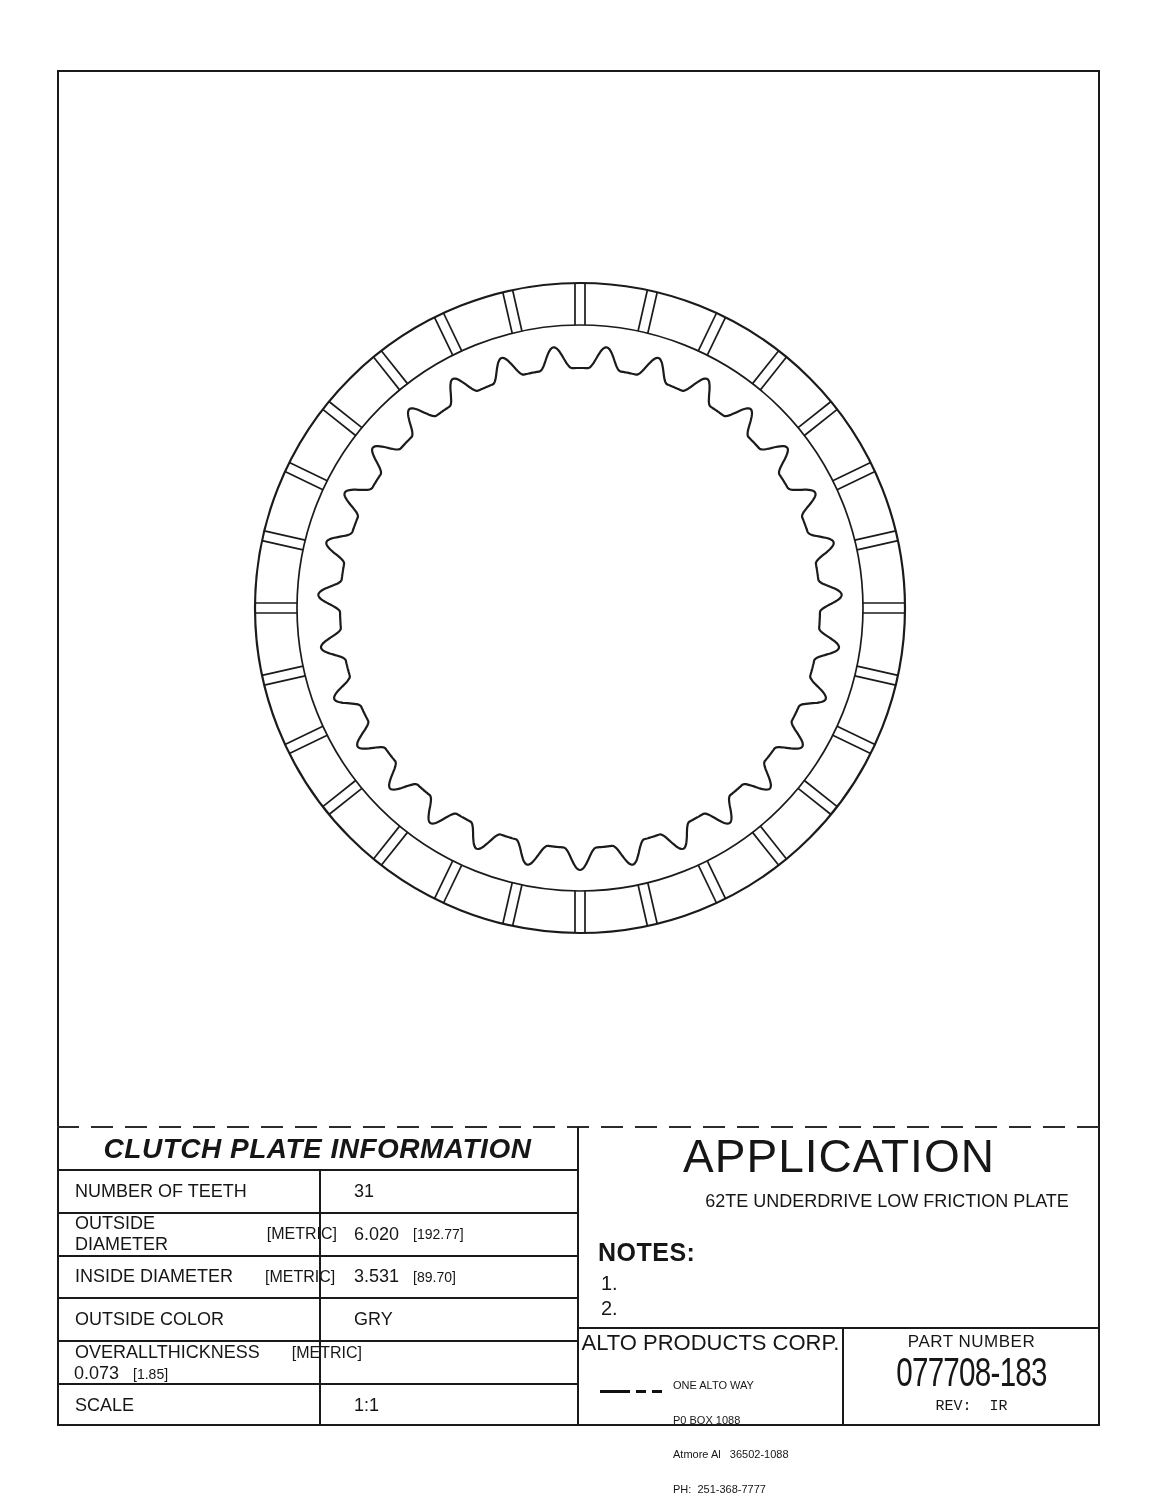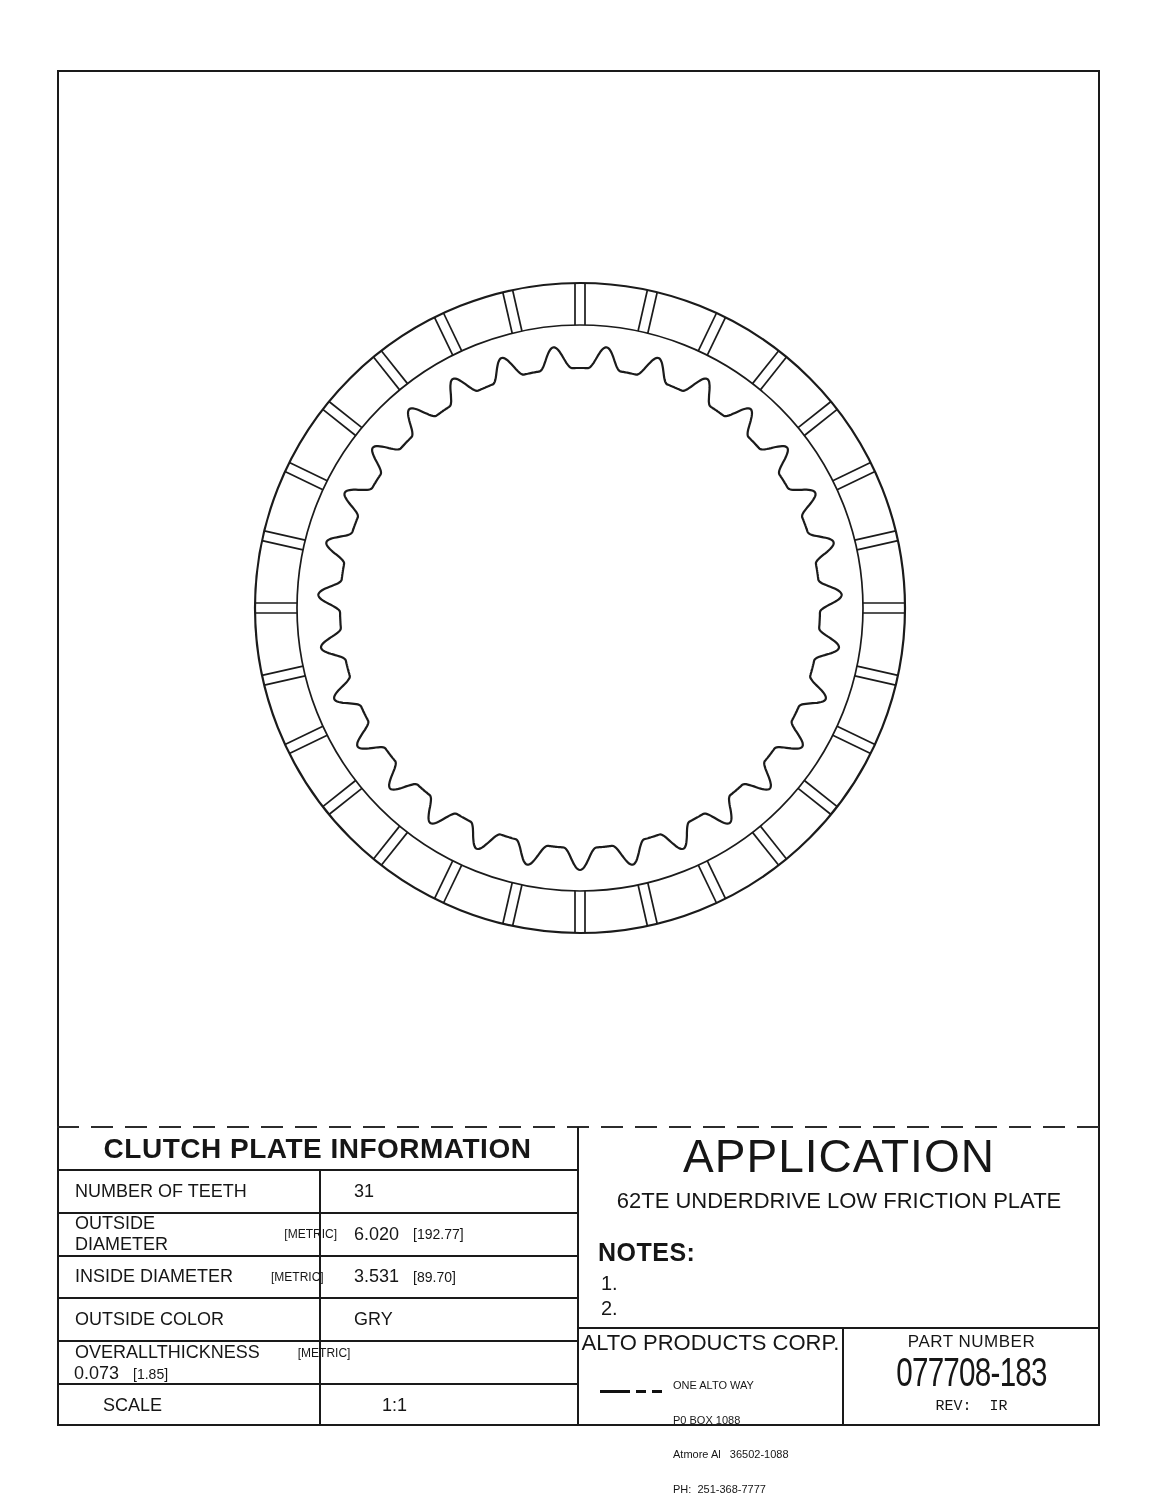--- a/index.html
+++ b/index.html
@@ -4,28 +4,28 @@
 <style>
   html,body{margin:0;padding:0;background:#fff;}
   .page{position:relative;width:1159px;height:1500px;background:#ffffff;
         font-family:"Liberation Sans", sans-serif;color:#161616;overflow:hidden;}
   .abs{position:absolute;}
   .frame{left:57px;top:70px;width:1039px;height:1352px;border:2px solid #1a1a1a;}
   .hline{height:2px;background:#1a1a1a;}
   .vline{width:2px;background:#1a1a1a;}
   .dashline{height:2px;background:repeating-linear-gradient(90deg,#2c2c2c 0 22px,transparent 22px 34px);}
   .center{display:flex;align-items:center;justify-content:center;text-align:center;}
-  .tbl-title{left:57px;top:1128px;width:521px;height:41px;font-size:28px;font-weight:bold;letter-spacing:.5px;}
+  .tbl-title{left:57px;top:1128px;width:521px;height:41px;font-size:28px;font-weight:bold;letter-spacing:.5px;font-style:italic;}
   .trow{left:57px;width:521px;display:flex;}
   .tlabel{width:262px;padding-left:18px;display:flex;align-items:baseline;align-items:center;font-size:18px;}
-  .suf{font-size:12px;margin-left:6px;padding-left:32px;}
+  .suf{font-size:16px;padding-left:32px;}
   .tvalue{flex:1;padding-left:17px;display:flex;align-items:center;font-size:18px;}
   .altv{font-size:14px;margin-left:14px;}
   .app-title{left:578px;top:1130px;width:522px;height:52px;font-size:46px;letter-spacing:1px;}
-  .app-sub{left:578px;top:1188px;width:522px;height:26px;font-size:22px;}
+  .app-sub{left:578px;top:1188px;width:522px;height:26px;font-size:18px;padding-left:48px;}
   .notes{left:598px;top:1238px;font-size:25px;font-weight:bold;letter-spacing:.5px;}
   .note-item{left:601px;font-size:20px;}
   .co-name{left:578px;top:1331px;width:265px;height:24px;font-size:22px;}
   .co-addr{left:673px;top:1357px;font-size:11px;line-height:11.5px;white-space:pre;}
   .pn-label{left:843px;top:1332px;width:257px;height:20px;font-size:17px;letter-spacing:.5px;}
   .pn-number{left:843px;top:1348px;width:257px;height:48px;font-size:40px;transform:scaleX(.74);letter-spacing:-1px;}
   .pn-rev{left:843px;top:1397px;width:257px;height:18px;font-size:15px;white-space:pre;font-family:Liberation Mono, monospace;}
   .dashmark{left:600px;top:1390px;width:64px;height:3px;
     background:linear-gradient(90deg,#111 0 30px,transparent 30px 36px,#111 36px 46px,transparent 46px 52px,#111 52px 62px,transparent 62px 64px);}
   svg .ln{stroke:#1b1b1b;stroke-width:1.7;fill:none;}
@@ -157,21 +157,21 @@
   <div class="abs trow" style="top:1342px;height:41px;flex-direction:column;">
     <div class="tlabel">
         <span>OVERALLTHICKNESS</span>
         <span class="suf">[METRIC]</span>
       </div>
     <div class="tvalue">
         <span>0.073</span>
         <span class="altv">[1.85]</span>
       </div>
   </div>
-  <div class="abs trow" style="top:1385px;height:41px;margin-left:28px;">
+  <div class="abs trow" style="top:1385px;height:41px;">
     <div class="tlabel">
         <span>SCALE</span>
         <span class="suf"></span>
       </div>
     <div class="tvalue">
         <span>1:1</span>
         <span class="altv"></span>
       </div>
   </div>
 

